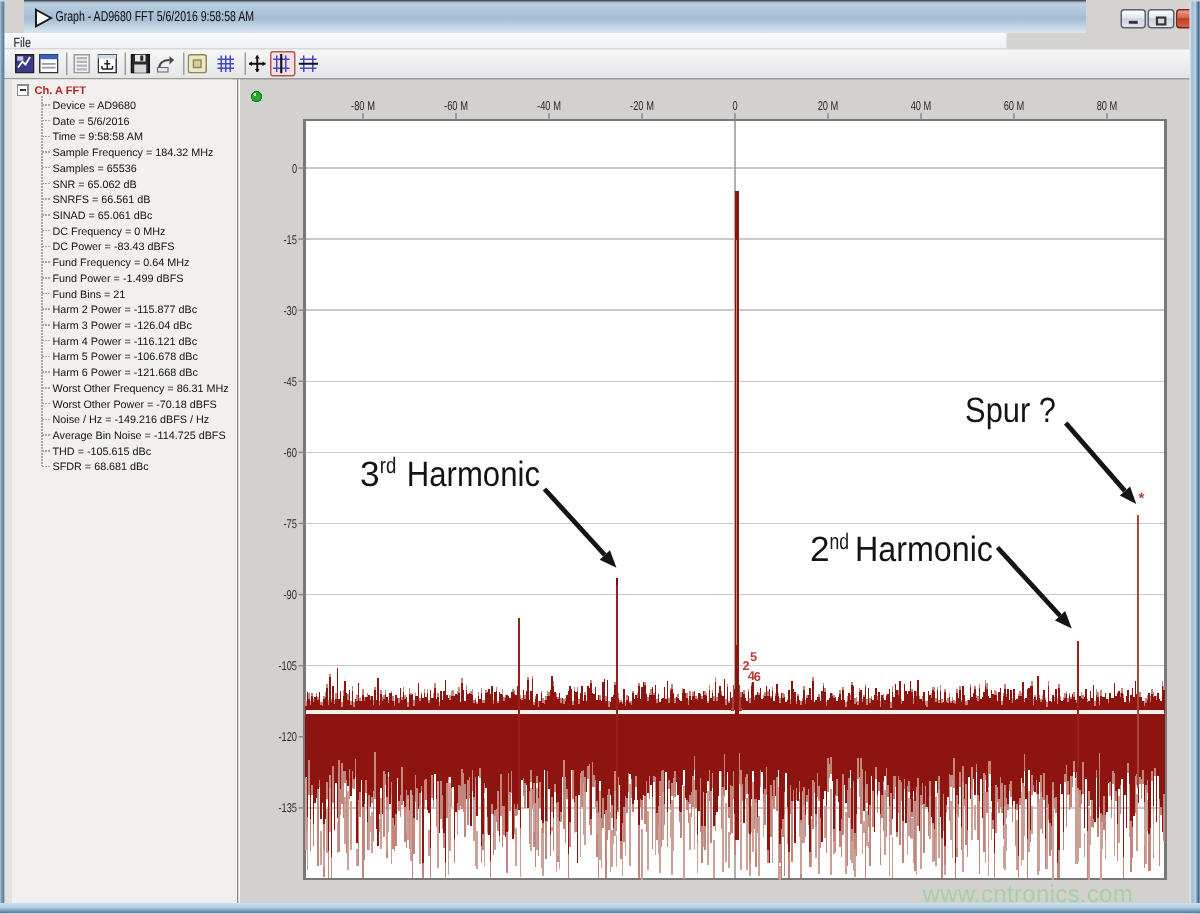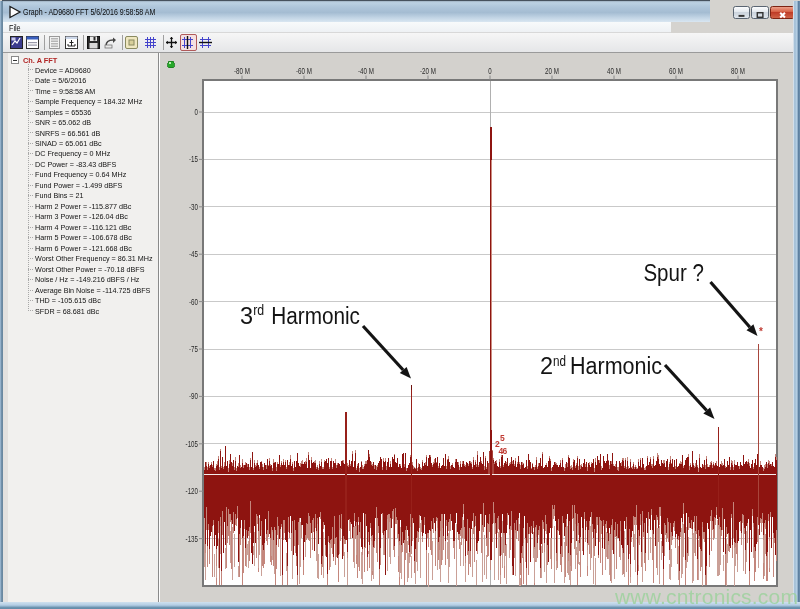--- a/index.html
+++ b/index.html
@@ -1,15 +1,15 @@
 <!DOCTYPE html>
 <html><head><meta charset="utf-8"><style>
 html,body{margin:0;padding:0}
 body{width:800px;height:609px;position:relative;overflow:hidden;font-family:"Liberation Sans",sans-serif;background:#d5d3cf}
-#titlebar{position:absolute;left:2px;top:0;width:708px;height:22px;
+#titlebar{position:absolute;left:16px;top:0;width:708px;height:22px;
  background:linear-gradient(180deg,#9fb2c2 0%,#bcd1e3 8%,#aec5da 30%,#a4bcd2 55%,#c0d3e4 78%,#d9e6f1 100%);
  border-top:1px solid #47525e;box-sizing:border-box}
 #title{position:absolute;left:21px;top:4.5px;font-size:9.5px;color:#0a0a0a;transform:scaleX(0.74);transform-origin:0 0;white-space:nowrap}
 #appico{position:absolute;left:6px;top:4px}
 .wbtn{position:absolute;top:5px;height:13px;border:1px solid #5a6572;border-radius:2.5px;box-sizing:border-box;
  background:linear-gradient(180deg,#fbfcfd 0%,#e3e8ee 45%,#ccd4dd 50%,#dfe5ec 100%)}
 #bmin{left:731px;width:17px} #bmax{left:749px;width:18px}
 #bclose{left:768px;width:25px;background:linear-gradient(180deg,#eda08a 0%,#d55f42 45%,#bf3d28 50%,#cf6246 100%);border-color:#7c2413}
 #menubar{position:absolute;left:0;top:22px;width:671px;height:11px;background:linear-gradient(180deg,#f8fafb,#eef1f4);border-bottom:1px solid #d8d8d8;box-sizing:border-box}
 #menufile{position:absolute;left:9px;top:0.5px;font-size:9px;color:#111;transform:scaleX(0.8);transform-origin:0 0}
@@ -17,21 +17,21 @@
 .tbi{position:absolute;top:3px}
 .tbsep{position:absolute;top:2px;width:1px;height:15px;background:#9f9f9f}
 .tbsel{width:17px;height:17px;top:1px;border:1px solid #b05a5a;border-radius:2px;background:#f4e0e0;box-sizing:border-box}
 #treepanel{position:absolute;left:3px;top:53px;width:152px;height:549px;background:#fef9c3}
 #treesep{position:absolute;left:158px;top:53px;width:1px;height:549px;background:#8a8a8a}
 #treesep2{position:absolute;left:159px;top:53px;width:1px;height:549px;background:#fdfdfd}
 #chartwrap{position:absolute;left:160px;top:53px;width:516px;height:549px}
 #lborder{position:absolute;left:0;top:1px;width:3px;height:608px;background:linear-gradient(90deg,#a8c3dc 0,#5c7c96 70%,#7d98ae 100%)}
 #rborder{position:absolute;left:793px;top:1px;width:7px;height:608px;background:linear-gradient(90deg,#e8eef4 0,#9dbbd4 25%,#b9d2e6 55%,#446a8e 85%,#8aa8c2 100%)}
 #bborder{position:absolute;left:0;top:602px;width:800px;height:7px;background:linear-gradient(180deg,#cfe0ee 0,#b2cde4 45%,#55809e 90%,#8fb0c8 100%)}
-#watermark{position:absolute;left:615px;top:587px;font-size:21px;line-height:19.5px;letter-spacing:0.2px;color:rgba(157,209,157,0.85);z-index:10}
+#watermark{position:absolute;left:615px;top:587px;font-size:16px;line-height:19.5px;letter-spacing:0.2px;color:rgba(157,209,157,0.85);z-index:10}
 </style></head><body>
 <div id="titlebar">
 <svg id="appico" width="14" height="14" viewBox="0 0 14 14">
       <path d="M2 1.5L12 7 2 12.5z" fill="#fdfdfd" stroke="#1a1a1a" stroke-width="1.3"></path>
     </svg>
 <span id="title">Graph - AD9680 FFT 5/6/2016 9:58:58 AM</span>
 <div class="wbtn" id="bmin"><svg width="100%" height="100%" viewBox="0 0 17 13">
         <rect x="5" y="5.8" width="7" height="2.3" fill="#333"></rect>
       </svg></div>
 <div class="wbtn" id="bmax"><svg width="100%" height="100%" viewBox="0 0 18 13">

